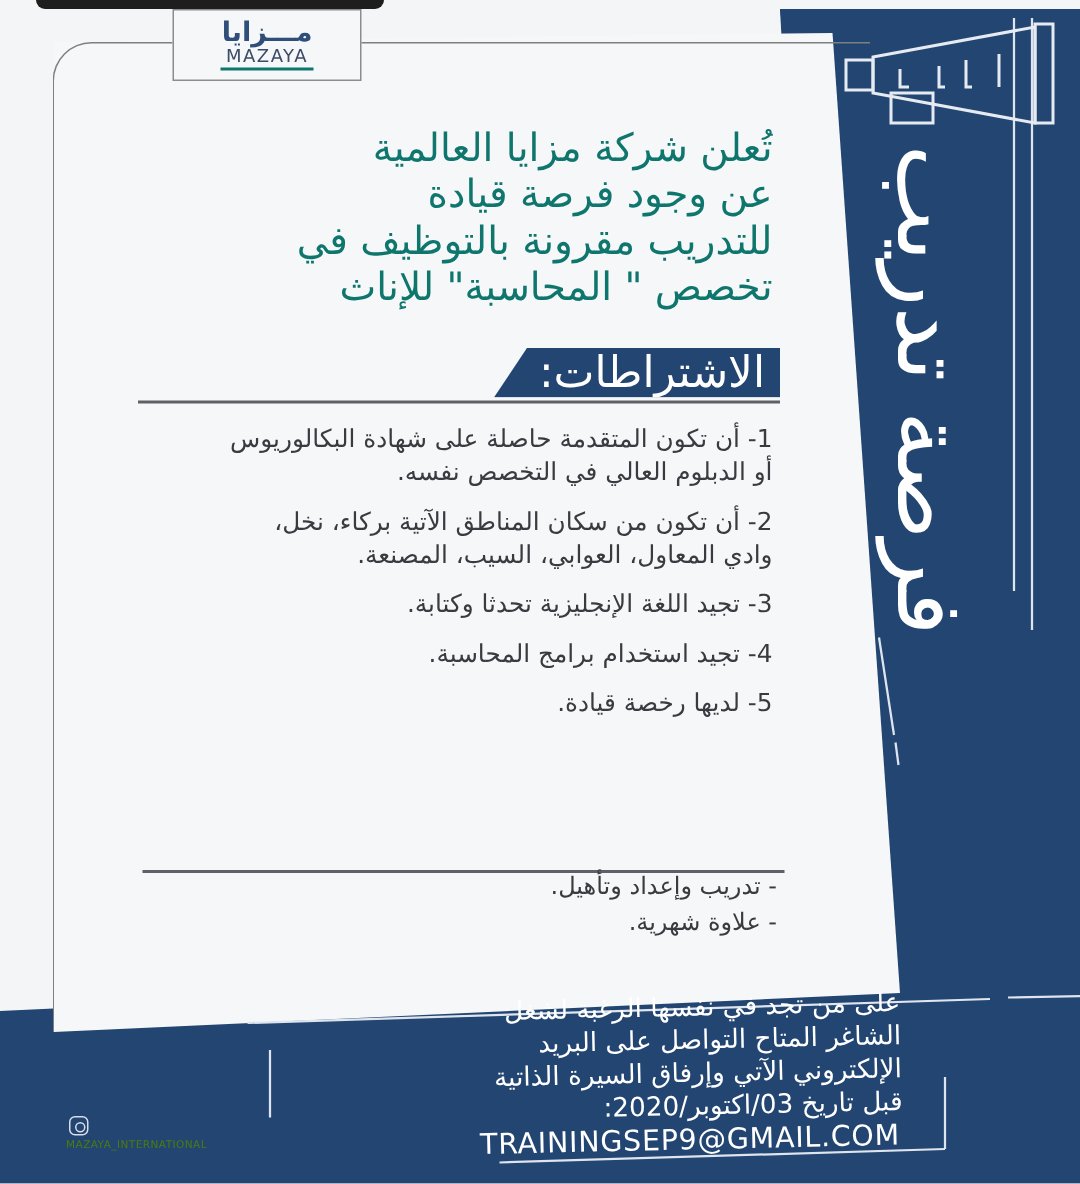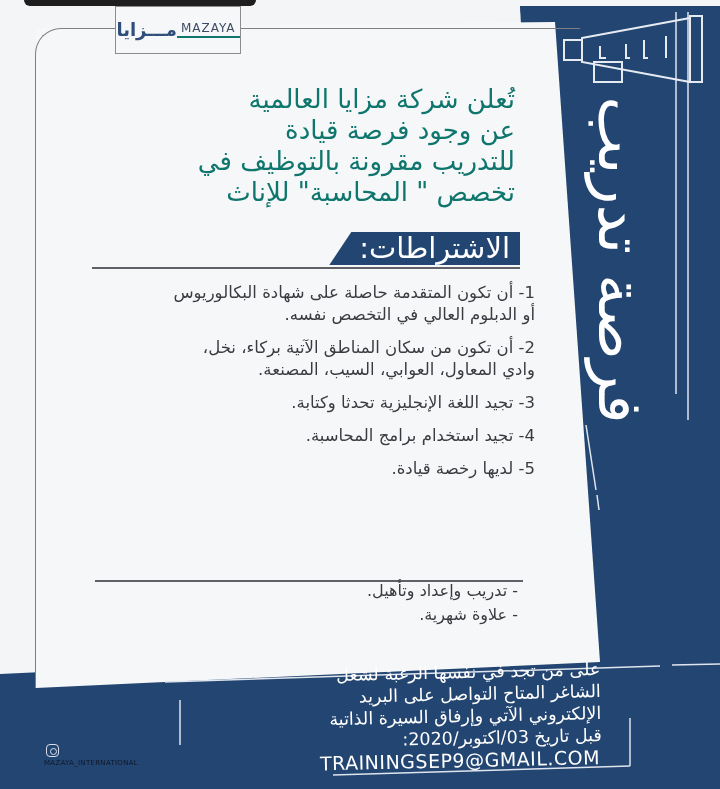--- a/index.html
+++ b/index.html
@@ -17,21 +17,21 @@
   
   .card-outline {
     position: absolute; left: 35px; top: 28px; width: 545px; height: 660px;
     border: 1.5px solid #7d7f83; border-radius: 26px 0 0 0;
     border-right: none; border-bottom: none;
   }
 
   .logo {
     position: absolute; left: 115px; top: 6px; width: 126px; height: 48px;
     background: #f6f7f8; border: 1.5px solid #8a8c90;
-    display: flex; flex-direction: row; align-items: center; justify-content: center;
+    display: flex; flex-direction: column; align-items: center; justify-content: center;
   }
   .logo-ar { color: #2f4f7a; font-size: 18px; font-weight: bold; line-height: 18px; letter-spacing: 2px; }
   .logo-en { color: #3c4c66; font-size: 12px; letter-spacing: 1px; line-height: 13px; border-bottom: 2px solid #0f766e; padding: 0 4px 1px; }
 
   .headline {
     position: absolute; left: 60px; top: 84px; width: 455px;
     direction: rtl; text-align: right;
     color: #0f766e; font-size: 26px; line-height: 31px; font-weight: normal;
   }
 
@@ -42,21 +42,21 @@
     position: absolute; right: 0; top: 0; height: 33px;
     background: #234571;
     clip-path: polygon(0 100%, 22px 0, 100% 0, 100% 100%);
     color: #ffffff; font-size: 29px; line-height: 33px;
     padding: 0 10px 0 30px; white-space: nowrap; text-align: right;
   }
   .section-rule {
     position: absolute; left: 0; right: 0; bottom: -4px; height: 2px; background: #5f6166;
   }
 
-  .req-list { position: absolute; left: 150px; top: 282px; width: 365px; direction: rtl; text-align: right; color: #393b40; margin-left: 20px; }
+  .req-list { position: absolute; left: 150px; top: 282px; width: 365px; direction: rtl; text-align: right; color: #393b40; }
   .req-item { font-size: 16.5px; line-height: 22px; margin-bottom: 11px; }
 
   .adv-list { position: absolute; left: 260px; top: 580px; width: 258px; direction: rtl; text-align: right; color: #393b40; }
   .adv-item { font-size: 16px; line-height: 22px; margin-bottom: 2px; }
 
   .vertical-title {
     position: absolute; left: 560px; top: 80px; width: 120px; height: 360px;
     display: flex; align-items: center; justify-content: center;
   }
   .vertical-title span {
@@ -69,21 +69,21 @@
     direction: rtl; text-align: right; color: #ffffff;
     font-size: 17.5px; line-height: 22px;
     transform: rotate(-1.3deg); transform-origin: right top;
   }
   .footer-email {
     position: absolute; left: 250px; top: 750px; width: 350px; text-align: right;
     color: #ffffff; font-size: 19px; letter-spacing: 0.5px;
     transform: rotate(-1.3deg);
   }
 
-  .insta { position: absolute; left: 44px; top: 744px; color: #0f172a; text-align: center; }
+  .insta { position: absolute; left: 44px; top: 744px; color: #4d7c0f; text-align: center; }
   .insta-icon { width: 13px; height: 13px; border: 1.5px solid #d7deea; border-radius: 4px; position: relative; margin-left: 2px; }
   .insta-icon::after { content: ""; position: absolute; left: 2.5px; top: 2.5px; width: 5px; height: 5px; border: 1.5px solid #d7deea; border-radius: 50%; }
   .insta-handle { font-size: 7px; letter-spacing: 0.3px; margin-top: 2px; }
 </style>
 </head>
 <body>
 
 <div class="topbar"></div>
 
 <svg class="blue-bg" width="720" height="789" viewBox="0 0 720 789">

